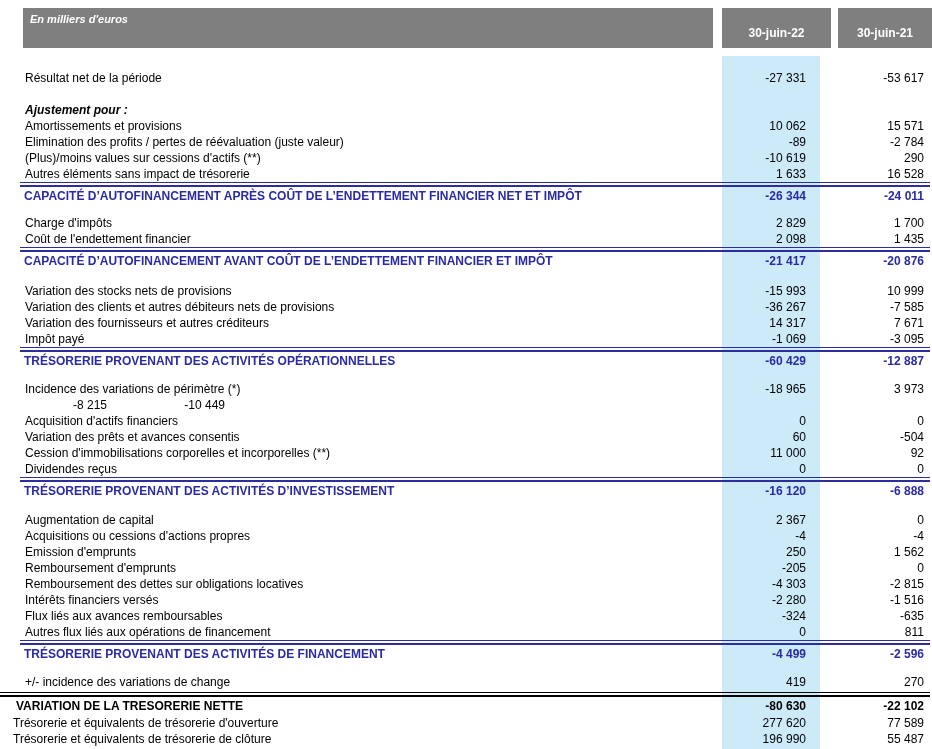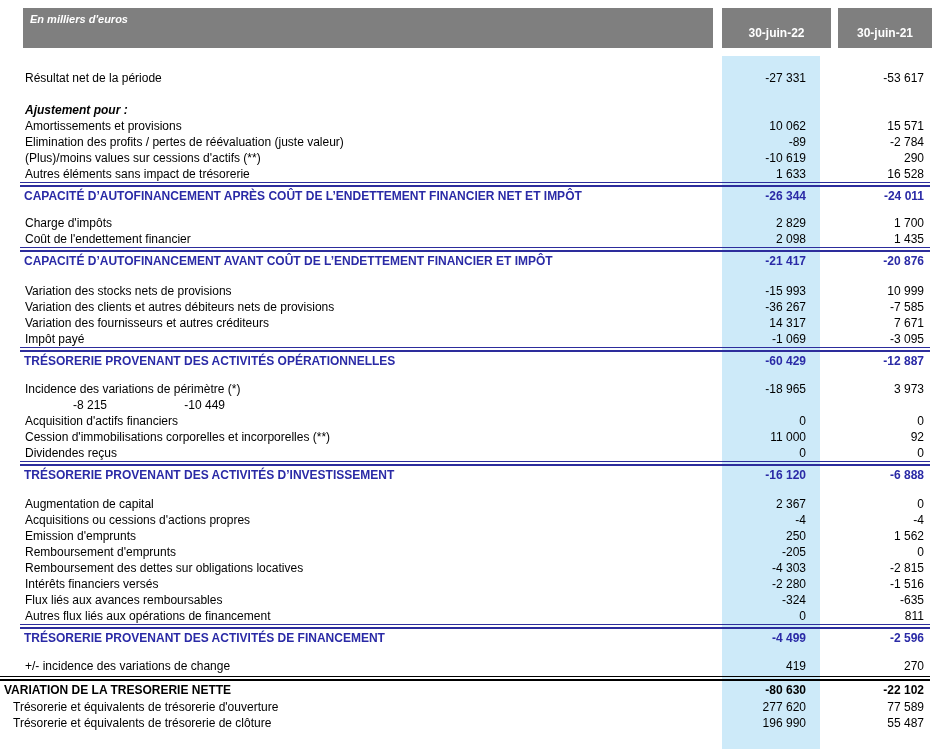--- a/index.html
+++ b/index.html
@@ -33,21 +33,21 @@
   .row .lbl{
     flex:0 0 699px;box-sizing:border-box;padding-left:25px;
     white-space:nowrap;overflow:hidden;
   }
   .row .v1{flex:0 0 107px;text-align:right;white-space:nowrap;}
   .row .v2{flex:0 0 122px;box-sizing:border-box;text-align:right;padding-right:4px;white-space:nowrap;}
   .heading .lbl{font-weight:bold;font-style:italic;}
   .subtotal{height:17px;line-height:17px;font-weight:bold;color:var(--accent,#2A2AA6);}
   .subtotal .lbl{padding-left:24px;}
   .grandtotal{height:17px;line-height:17px;font-weight:bold;color:#000;}
-  .grandtotal .lbl{padding-left:4px;}
+  .grandtotal .lbl{padding-left:16px;}
   .closing .lbl{padding-left:13px;}
   .rule{height:2px;border-top:1px solid;border-bottom:2px solid;margin:0 2px 1px 20px;}
   .rule-blue{border-color:var(--accent-line,#2D2D9C);}
   .rule-black{border-color:#000;margin-left:0;}
   .spacer{width:100%;}
 </style>
 </head>
 <body>
 
 <div class="sheet">
@@ -150,20 +150,25 @@
         <div class="row item">
           <div class="v1">-8 215</div>
           <div class="v2">-10 449</div>
         </div>
         <div class="row item">
           <div class="lbl">Acquisition d'actifs financiers</div>
           <div class="v1">0</div>
           <div class="v2">0</div>
         </div>
         <div class="row item">
+          <div class="lbl">Variation des prêts et avances consentis</div>
+          <div class="v1">60</div>
+          <div class="v2">-504</div>
+        </div>
+        <div class="row item">
           <div class="lbl">Cession d'immobilisations corporelles et incorporelles (**)</div>
           <div class="v1">11 000</div>
           <div class="v2">92</div>
         </div>
         <div class="row item">
           <div class="lbl">Dividendes reçus</div>
           <div class="v1">0</div>
           <div class="v2">0</div>
         </div>
         <div class="rule rule-blue"></div>

